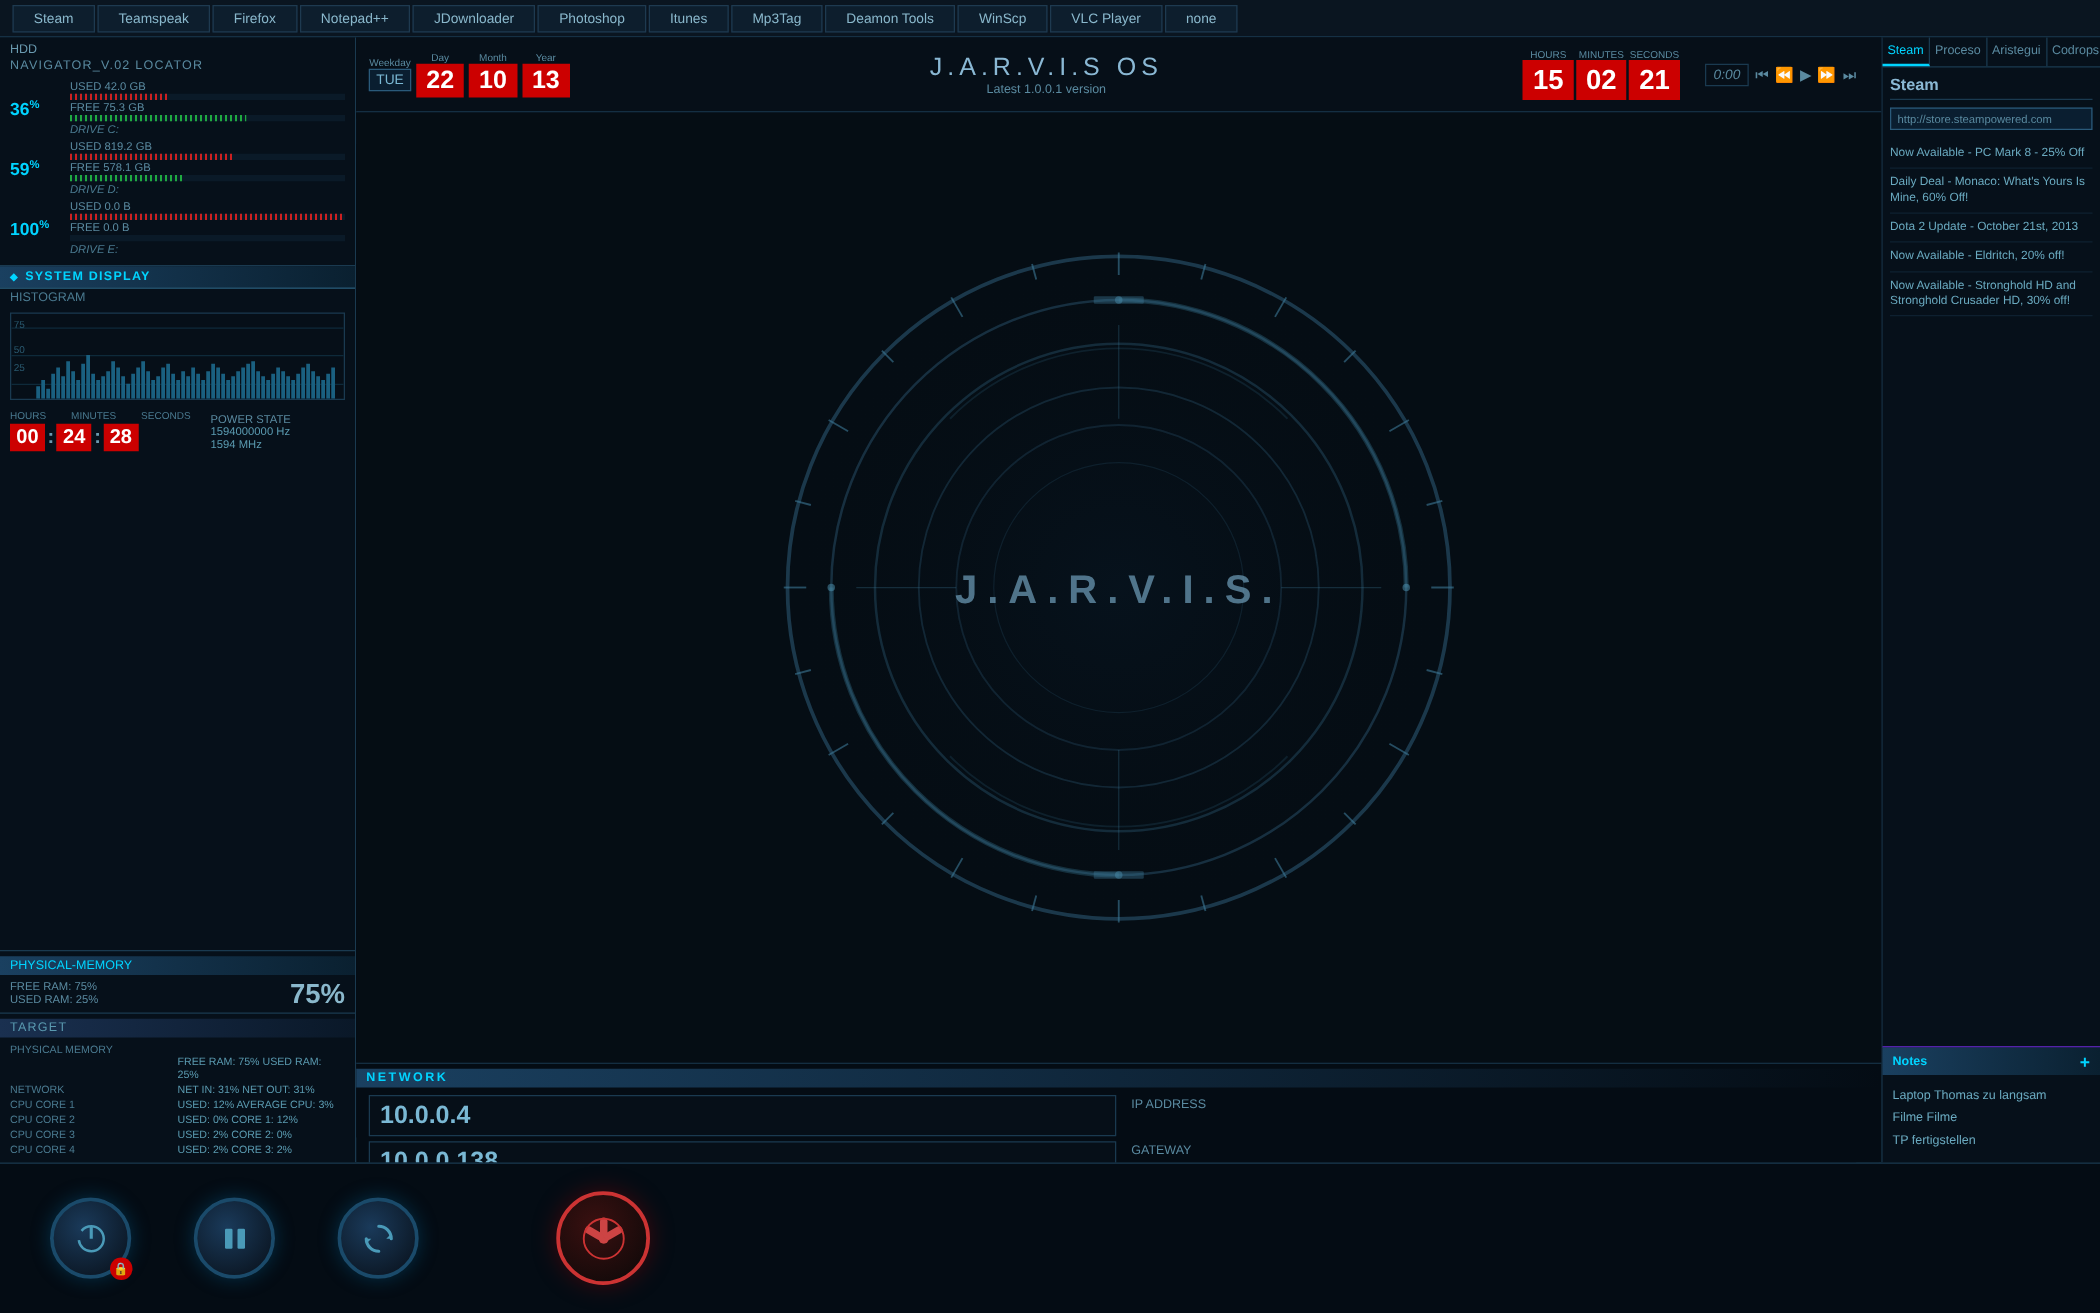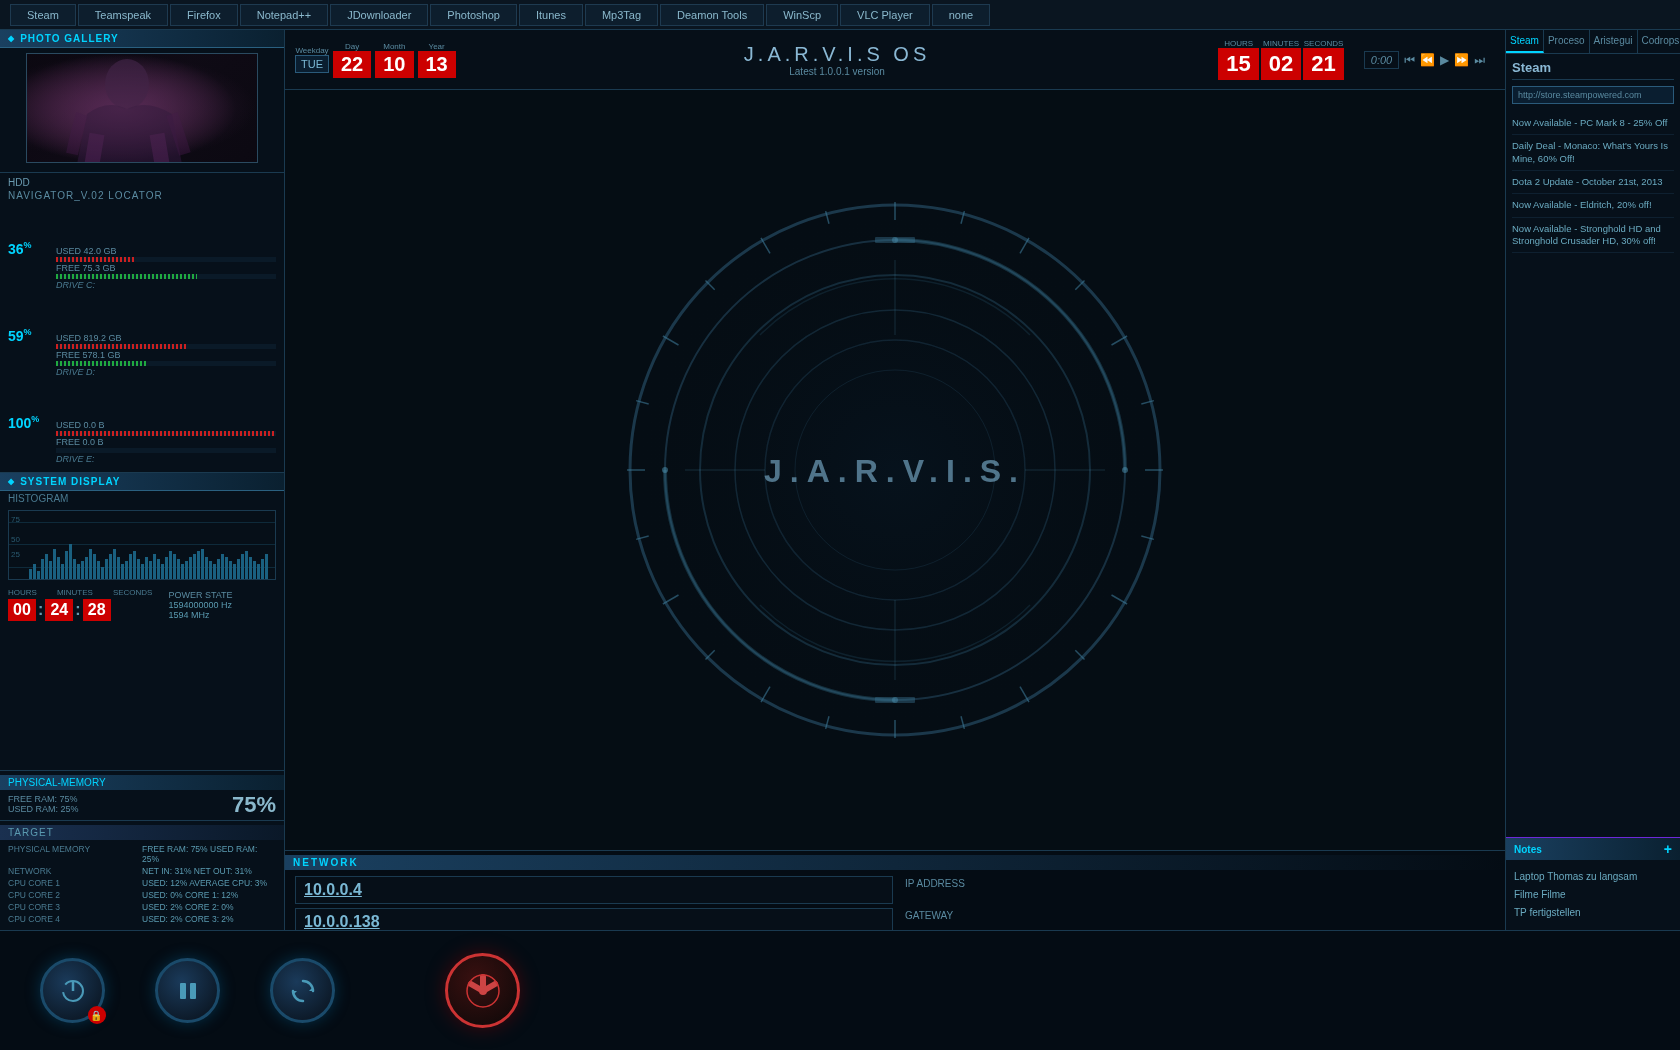--- a/index.html
+++ b/index.html
@@ -115,21 +115,20 @@
     .drive-pct {
       color: #00d4ff;
       font-size: 14px;
       font-weight: bold;
       width: 42px;
       flex-shrink: 0;
     }
     .drive-pct sup { font-size: 9px; }
     .drive-info {
       flex: 1;
-      margin-top: 39px;
     }
     .drive-info-line {
       display: flex;
       justify-content: space-between;
       font-size: 9px;
       color: #5a8aa0;
       margin-bottom: 1px;
     }
     .drive-bar-wrap {
       height: 5px;
@@ -394,21 +393,21 @@
       padding: 2px 8px;
       margin: 0 -10px 6px -10px;
       letter-spacing: 2px;
     }
     .net-grid {
       display: grid;
       grid-template-columns: 1fr 1fr;
       gap: 4px;
       font-size: 12px;
     }
-    .net-ip { color: #7ab8d4; font-size: 16px; font-weight: bold; text-decoration: underline; }
+    .net-ip { color: #7ab8d4; font-size: 20px; font-weight: bold; }
     .net-label { color: #5a8aa0; font-size: 10px; padding: 2px 8px; }
     .net-box {
       background: #060f18;
       border: 1px solid #1a3a50;
       padding: 4px 8px;
     }
 
     
     #right-panel {
       width: 175px;
@@ -614,43 +613,20 @@
 
 <div class="corner-tl"></div>
 <div class="corner-tr"></div>
 <div class="corner-bl"></div>
 <div class="corner-br"></div>
 
 <div id="main">
 
   <div id="left-panel">
 
-    <div id="photo-gallery">
-      <div class="panel-header">
-        <span>PHOTO GALLERY</span>
-      </div>
-      <div id="gallery-image">
-
-        <svg viewBox="0 0 232 110" width="232" height="110" style="position:absolute;inset:0;">
-          <defs>
-            <radialGradient id="fig" cx="40%" cy="50%" r="50%">
-              <stop offset="0%" stop-color="#6a3060" stop-opacity="0.7"></stop>
-              <stop offset="100%" stop-color="#0a0810" stop-opacity="0.9"></stop>
-            </radialGradient>
-          </defs>
-          <rect width="232" height="110" fill="url(#fig)"></rect>
-
-          <ellipse cx="100" cy="30" rx="22" ry="25" fill="#3a2040" opacity="0.8"></ellipse>
-          <path d="M60,60 Q80,45 100,55 Q120,45 145,60 L155,110 L50,110 Z" fill="#2a1535" opacity="0.7"></path>
-          <path d="M70,80 L65,110 M130,80 L135,110" stroke="#4a2050" stroke-width="15" opacity="0.6"></path>
-          <path d="M55,60 Q50,75 45,100" stroke="#3a1540" stroke-width="12" opacity="0.5" fill="none"></path>
-          <path d="M145,60 Q150,75 158,100" stroke="#3a1540" stroke-width="12" opacity="0.5" fill="none"></path>
-        </svg>
-      </div>
-    </div>
 
     <div id="navigator">
       <div class="hdd-label">HDD</div>
       <div class="nav-title">NAVIGATOR_V.02  LOCATOR</div>
 
       <div id="drive-rows">
           <div class="drive-row">
     <div class="drive-pct">36<sup>%</sup></div>
     <div class="drive-info">
       <div class="drive-info-line">
@@ -821,21 +797,21 @@
       </div>
     </div>
 
     <div id="target">
       <div class="target-header">
         <span>TARGET</span>
       </div>
       <div id="target-content">
           <div style="display: grid; grid-template-columns: 1fr 1fr; font-size: 8.5px; color: rgb(74, 122, 144); margin-bottom: 2px;">
     <span>PHYSICAL MEMORY</span>
-    <span style="color:#5a9ab0;">FREE RAM: 75% USED RAM: 25%</span>
+    <span style="color:#5a9ab0;margin-top:10px;">FREE RAM: 75% USED RAM: 25%</span>
   </div>
           <div style="display: grid; grid-template-columns: 1fr 1fr; font-size: 8.5px; color: rgb(74, 122, 144); margin-bottom: 2px;">
     <span>NETWORK</span>
     <span style="color:#5a9ab0;">NET IN: 31% NET OUT: 31%</span>
   </div>
           <div style="display: grid; grid-template-columns: 1fr 1fr; font-size: 8.5px; color: rgb(74, 122, 144); margin-bottom: 2px;">
     <span>CPU CORE 1</span>
     <span style="color:#5a9ab0;">USED: 12% AVERAGE CPU: 3%</span>
   </div>
           <div style="display: grid; grid-template-columns: 1fr 1fr; font-size: 8.5px; color: rgb(74, 122, 144); margin-bottom: 2px;">

